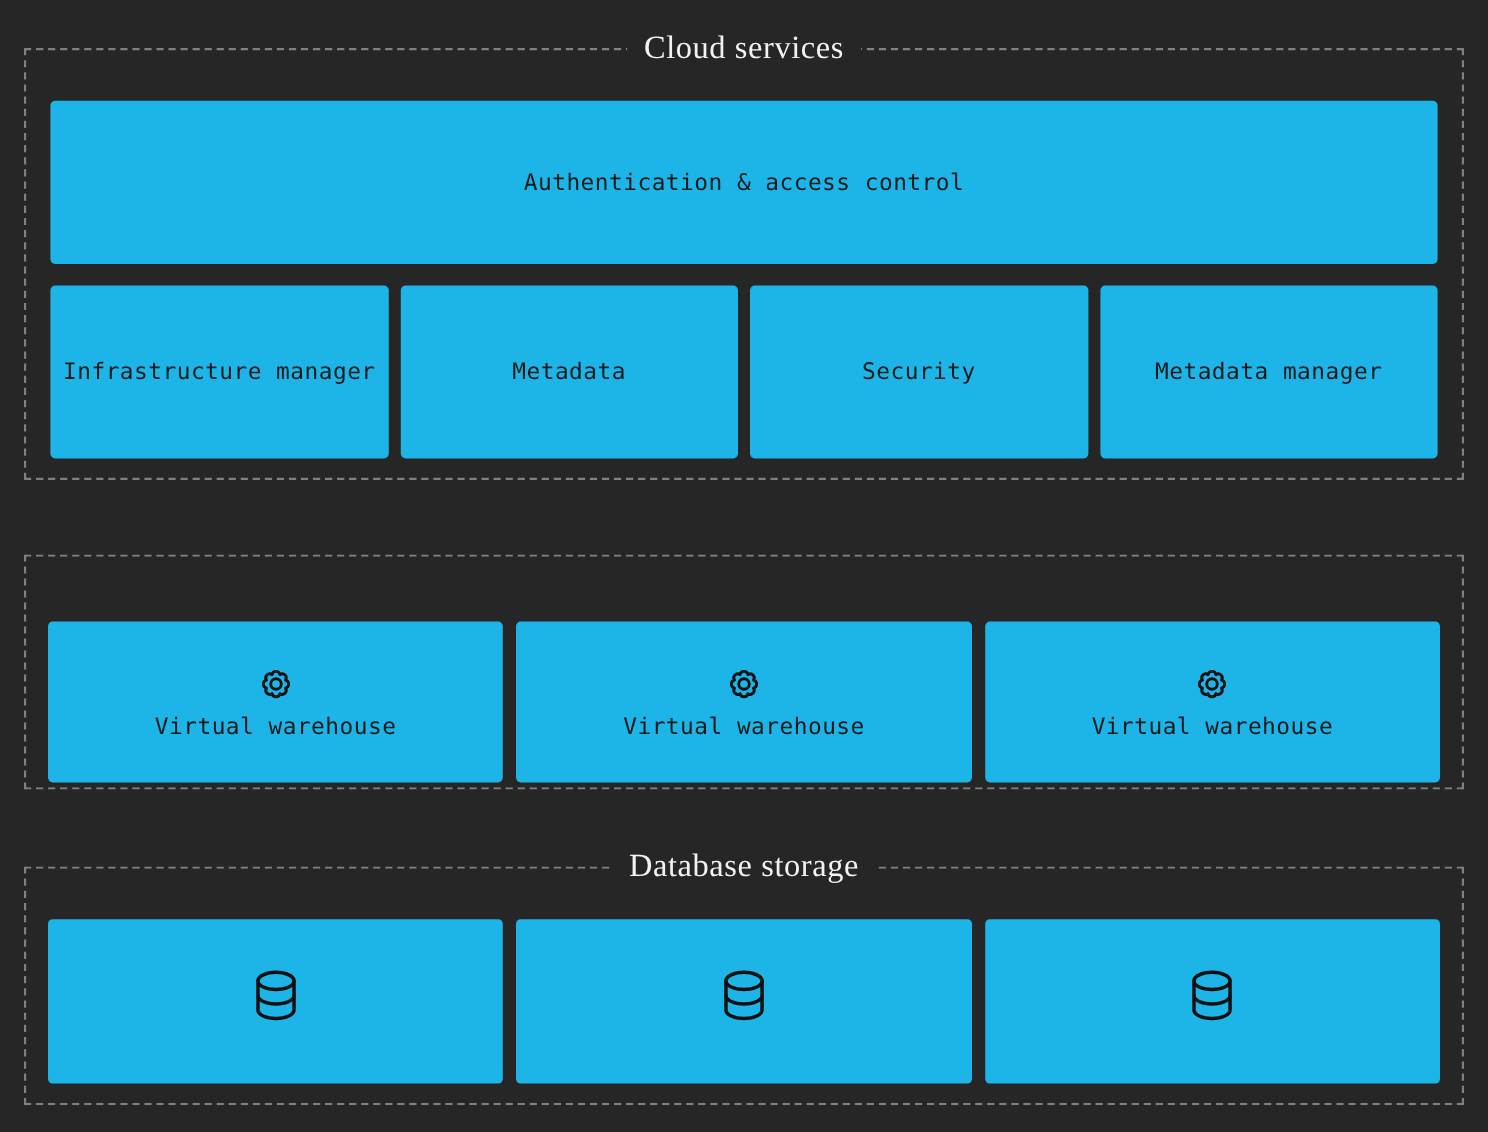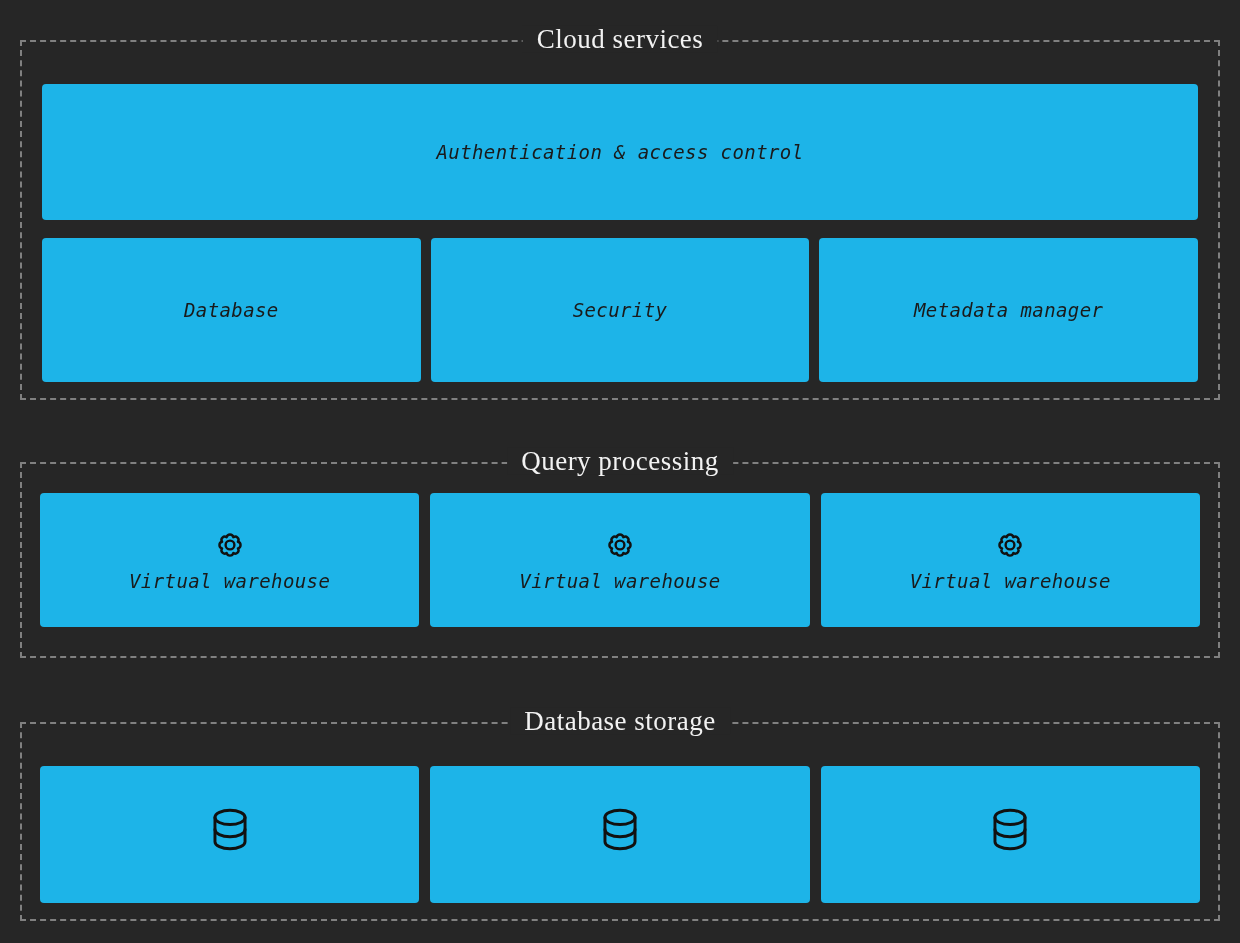--- a/index.html
+++ b/index.html
@@ -60,21 +60,20 @@
     border-radius: 4px;
     color: #1a1a1a;
     display: flex;
     flex-direction: column;
     align-items: center;
     justify-content: center;
     box-sizing: border-box;
     text-align: center;
     font-size: 19px;
     letter-spacing: 0.4px;
-    font-style: italic;
   }
 
   .node-label {
     display: block;
     line-height: 1.2;
   }
 
   .node-icon {
     display: block;
     line-height: 0;
@@ -107,21 +106,21 @@
 
   
   #section-query {
     top: 462px;
     height: 196px;
   }
   #query-row {
     position: absolute;
     left: 18px;
     right: 18px;
-    top: 29px;
+    top: 54px;
     height: 134px;
     gap: 11px;
   }
   #query-row .node {
     flex: 1 1 0;
   }
 
   
   #section-storage {
     top: 722px;
@@ -148,38 +147,40 @@
 
   <div class="section" id="section-cloud">
     <div class="section-legend">Cloud services</div>
 
     <div class="node" id="auth-node">
       <span class="node-label">Authentication &amp; access control</span>
     </div>
 
     <div class="row" id="cloud-row">
 
-
-      <div class="node">
-        <span class="node-label">Database</span>
+      <div class="node">
+        <span class="node-label">Infrastructure manager</span>
+      </div>
+
+      <div class="node">
+        <span class="node-label">Metadata</span>
       </div>
 
       <div class="node">
         <span class="node-label">Security</span>
       </div>
 
       <div class="node">
         <span class="node-label">Metadata manager</span>
       </div>
 
     </div>
   </div>
 
   <div class="section" id="section-query">
-    <div class="section-legend">Query processing</div>
 
     <div class="row" id="query-row">
 
       <div class="node">
         <span class="node-icon">
           <svg width="34" height="34" viewBox="0 0 24 24" fill="none" stroke="#111111" stroke-width="1.7" stroke-linecap="round" stroke-linejoin="round">
             <path d="M12 3.2c1.15 0 2.1.8 2.35 1.87.9-.63 2.16-.55 2.97.26.81.81.89 2.07.26 2.97C18.65 8.55 19.45 9.5 19.45 10.65c0 1.15-.8 2.1-1.87 2.35.63.9.55 2.16-.26 2.97-.81.81-2.07.89-2.97.26-.25 1.07-1.2 1.87-2.35 1.87s-2.1-.8-2.35-1.87c-.9.63-2.16.55-2.97-.26-.81-.81-.89-2.07-.26-2.97C5.35 12.75 4.55 11.8 4.55 10.65c0-1.15.8-2.1 1.87-2.35-.63-.9-.55-2.16.26-2.97.81-.81 2.07-.89 2.97-.26C9.9 4 10.85 3.2 12 3.2z" transform="translate(0,1.4)"></path>
             <circle cx="12" cy="12" r="3.1"></circle>
           </svg>
         </span>

